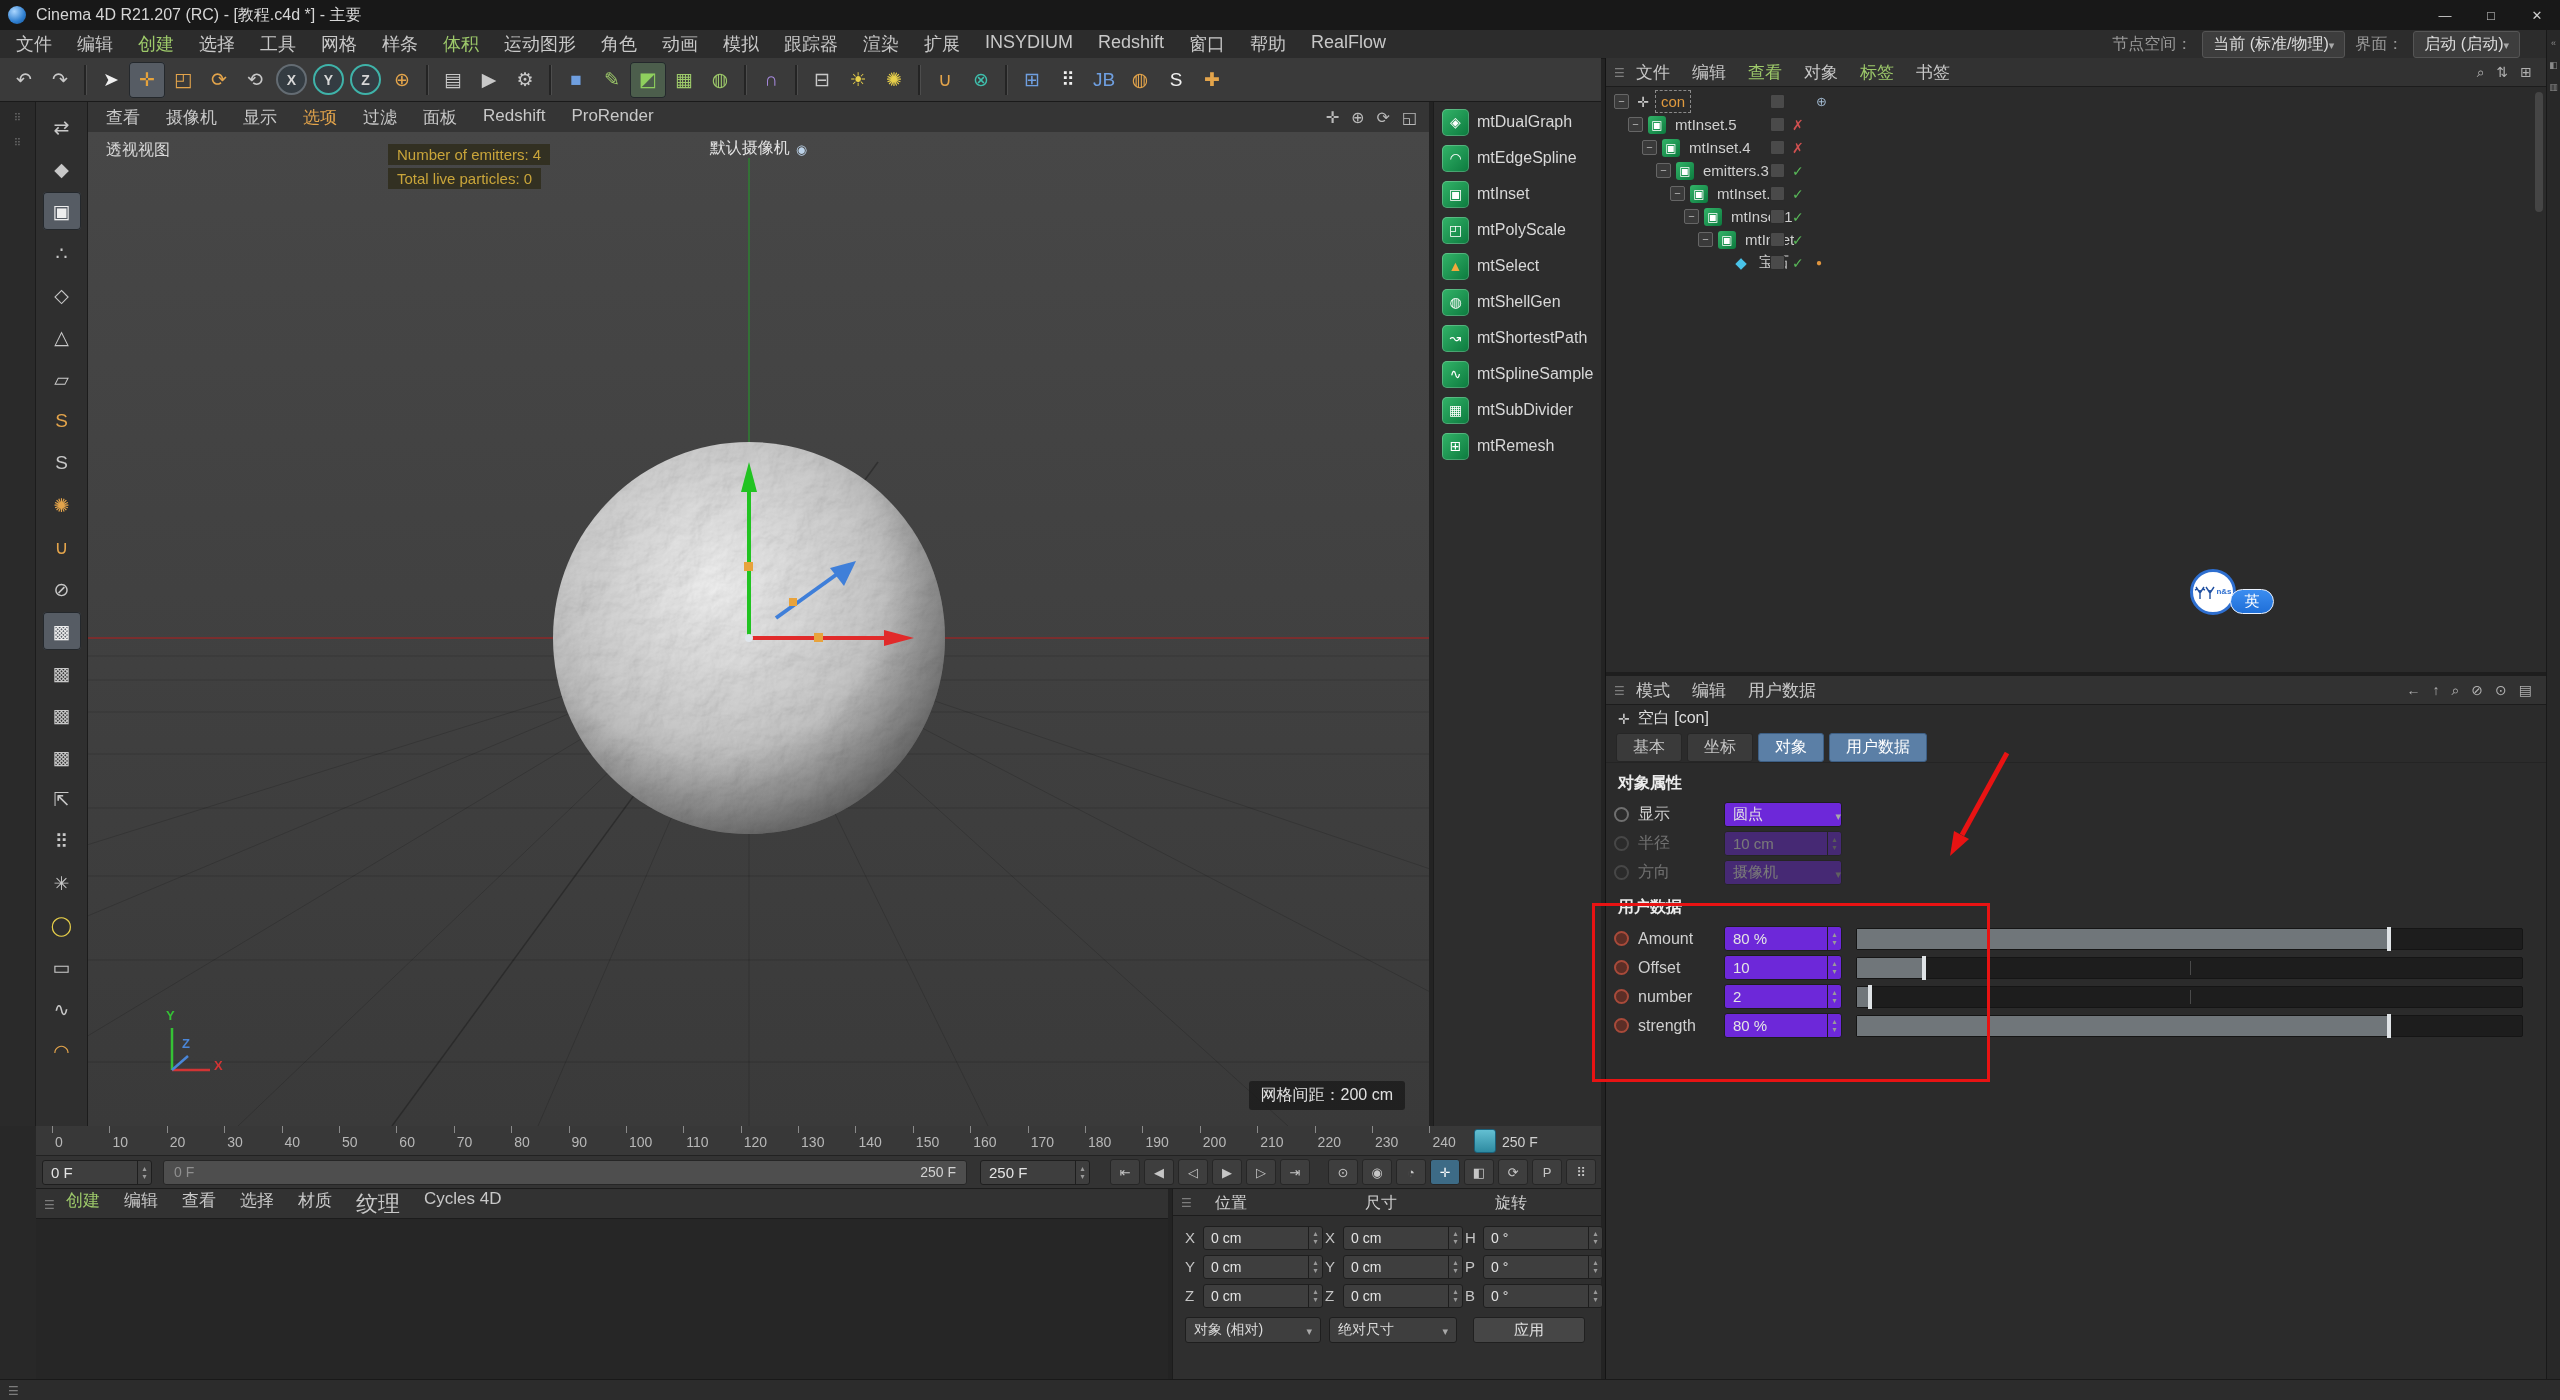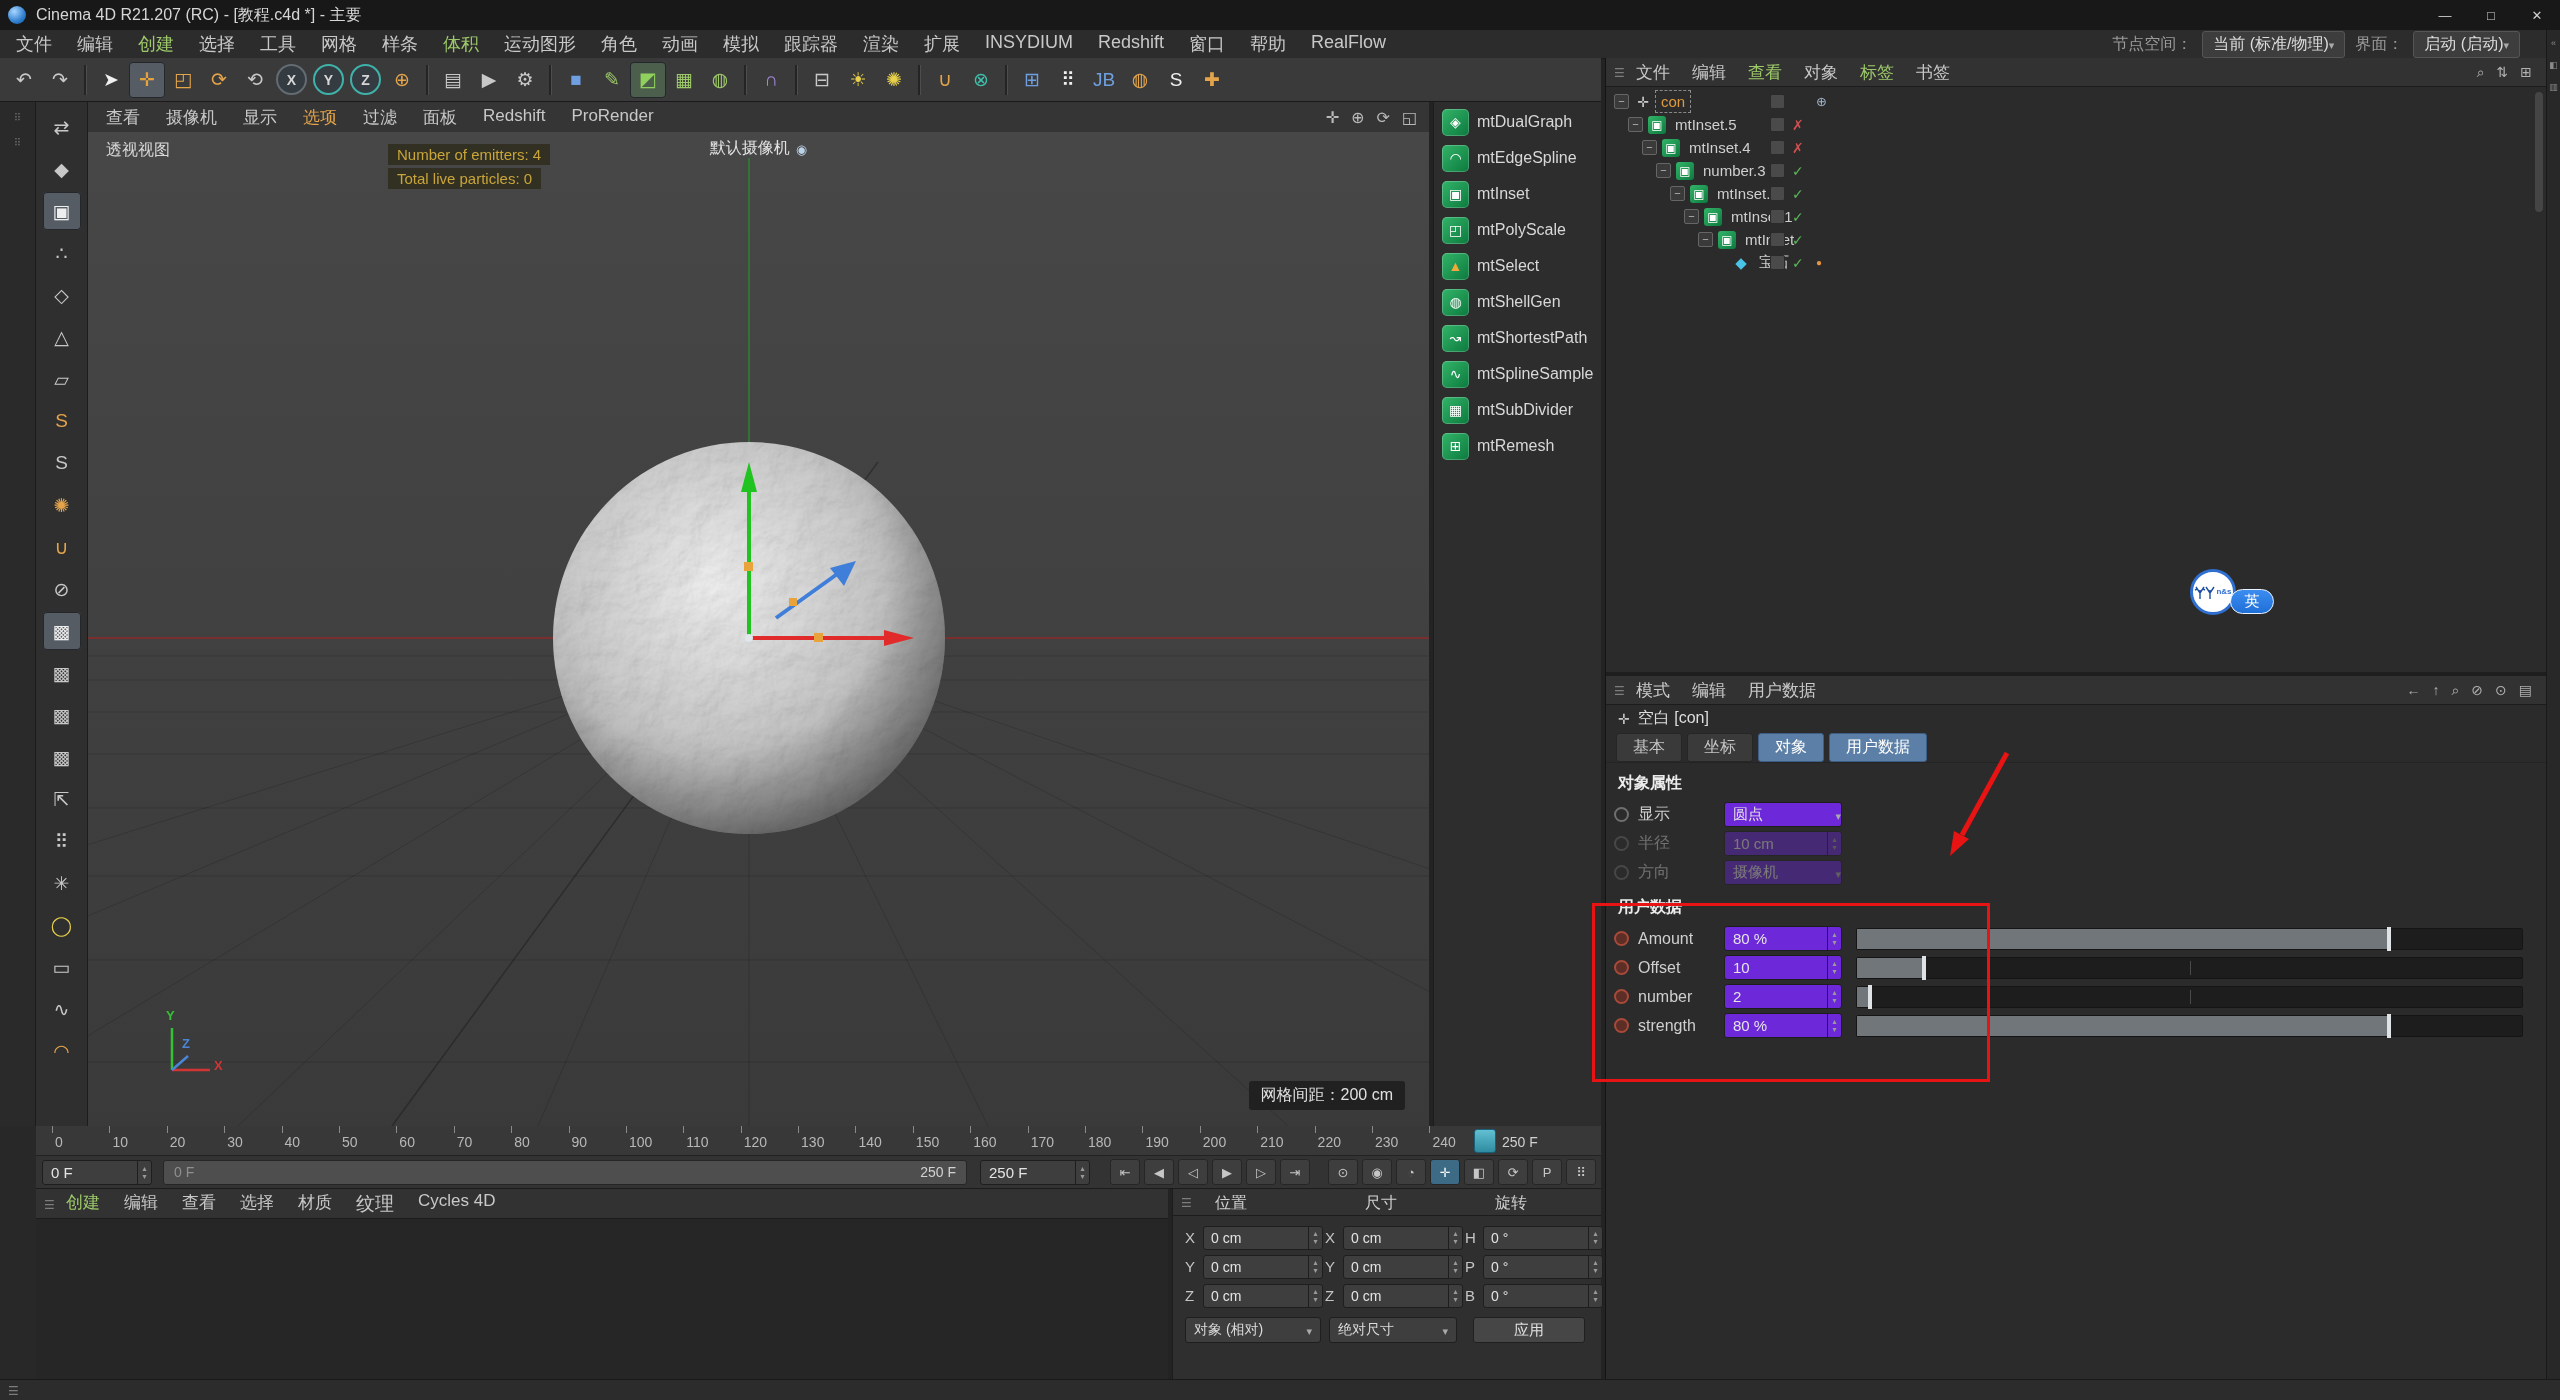--- a/index.html
+++ b/index.html
@@ -545,21 +545,21 @@
   <div class="mat-panel">
     <div class="mat-menu">
       <span class="grip"></span>
       <span style="display:flex;gap:24px;">
 
       <span class="menu-item" style="font-size:17px;" data-tone="green">创建</span>
           <span class="menu-item" style="font-size:17px;" data-tone="plain">编辑</span>
           <span class="menu-item" style="font-size:17px;" data-tone="plain">查看</span>
           <span class="menu-item" style="font-size:17px;" data-tone="plain">选择</span>
           <span class="menu-item" style="font-size:17px;" data-tone="plain">材质</span>
-          <span class="menu-item" style="font-size:19px;" data-tone="plain">纹理</span>
+          <span class="menu-item" style="font-size:22px;" data-tone="plain">纹理</span>
           <span class="menu-item" style="font-size:17px;" data-tone="plain">Cycles 4D</span>
         </span>
     </div>
   </div>
 
   <div class="coord-panel">
     <div class="coord-head">
       <span class="grip"></span>
       <span class="ch ch1">位置</span>
       <span class="ch ch2">尺寸</span>
@@ -710,21 +710,21 @@
             </div>
             <span class="chip"></span>
             <span class="mark" data-state="off">✗</span>
             <span class="tag" data-tagkind="none"></span>
           </div>
 
           <div class="tree-row" data-sel="false">
             <div class="row-left" style="margin-left: 42px;">
               <span class="expander">−</span>
               <span class="obj-icon" data-kind="mt">▣</span>
-              <span class="obj-name">number.3</span>
+              <span class="obj-name">emitters.3</span>
             </div>
             <span class="chip"></span>
             <span class="mark" data-state="on">✓</span>
             <span class="tag" data-tagkind="none"></span>
           </div>
 
           <div class="tree-row" data-sel="false">
             <div class="row-left" style="margin-left: 56px;">
               <span class="expander">−</span>
               <span class="obj-icon" data-kind="mt">▣</span>

